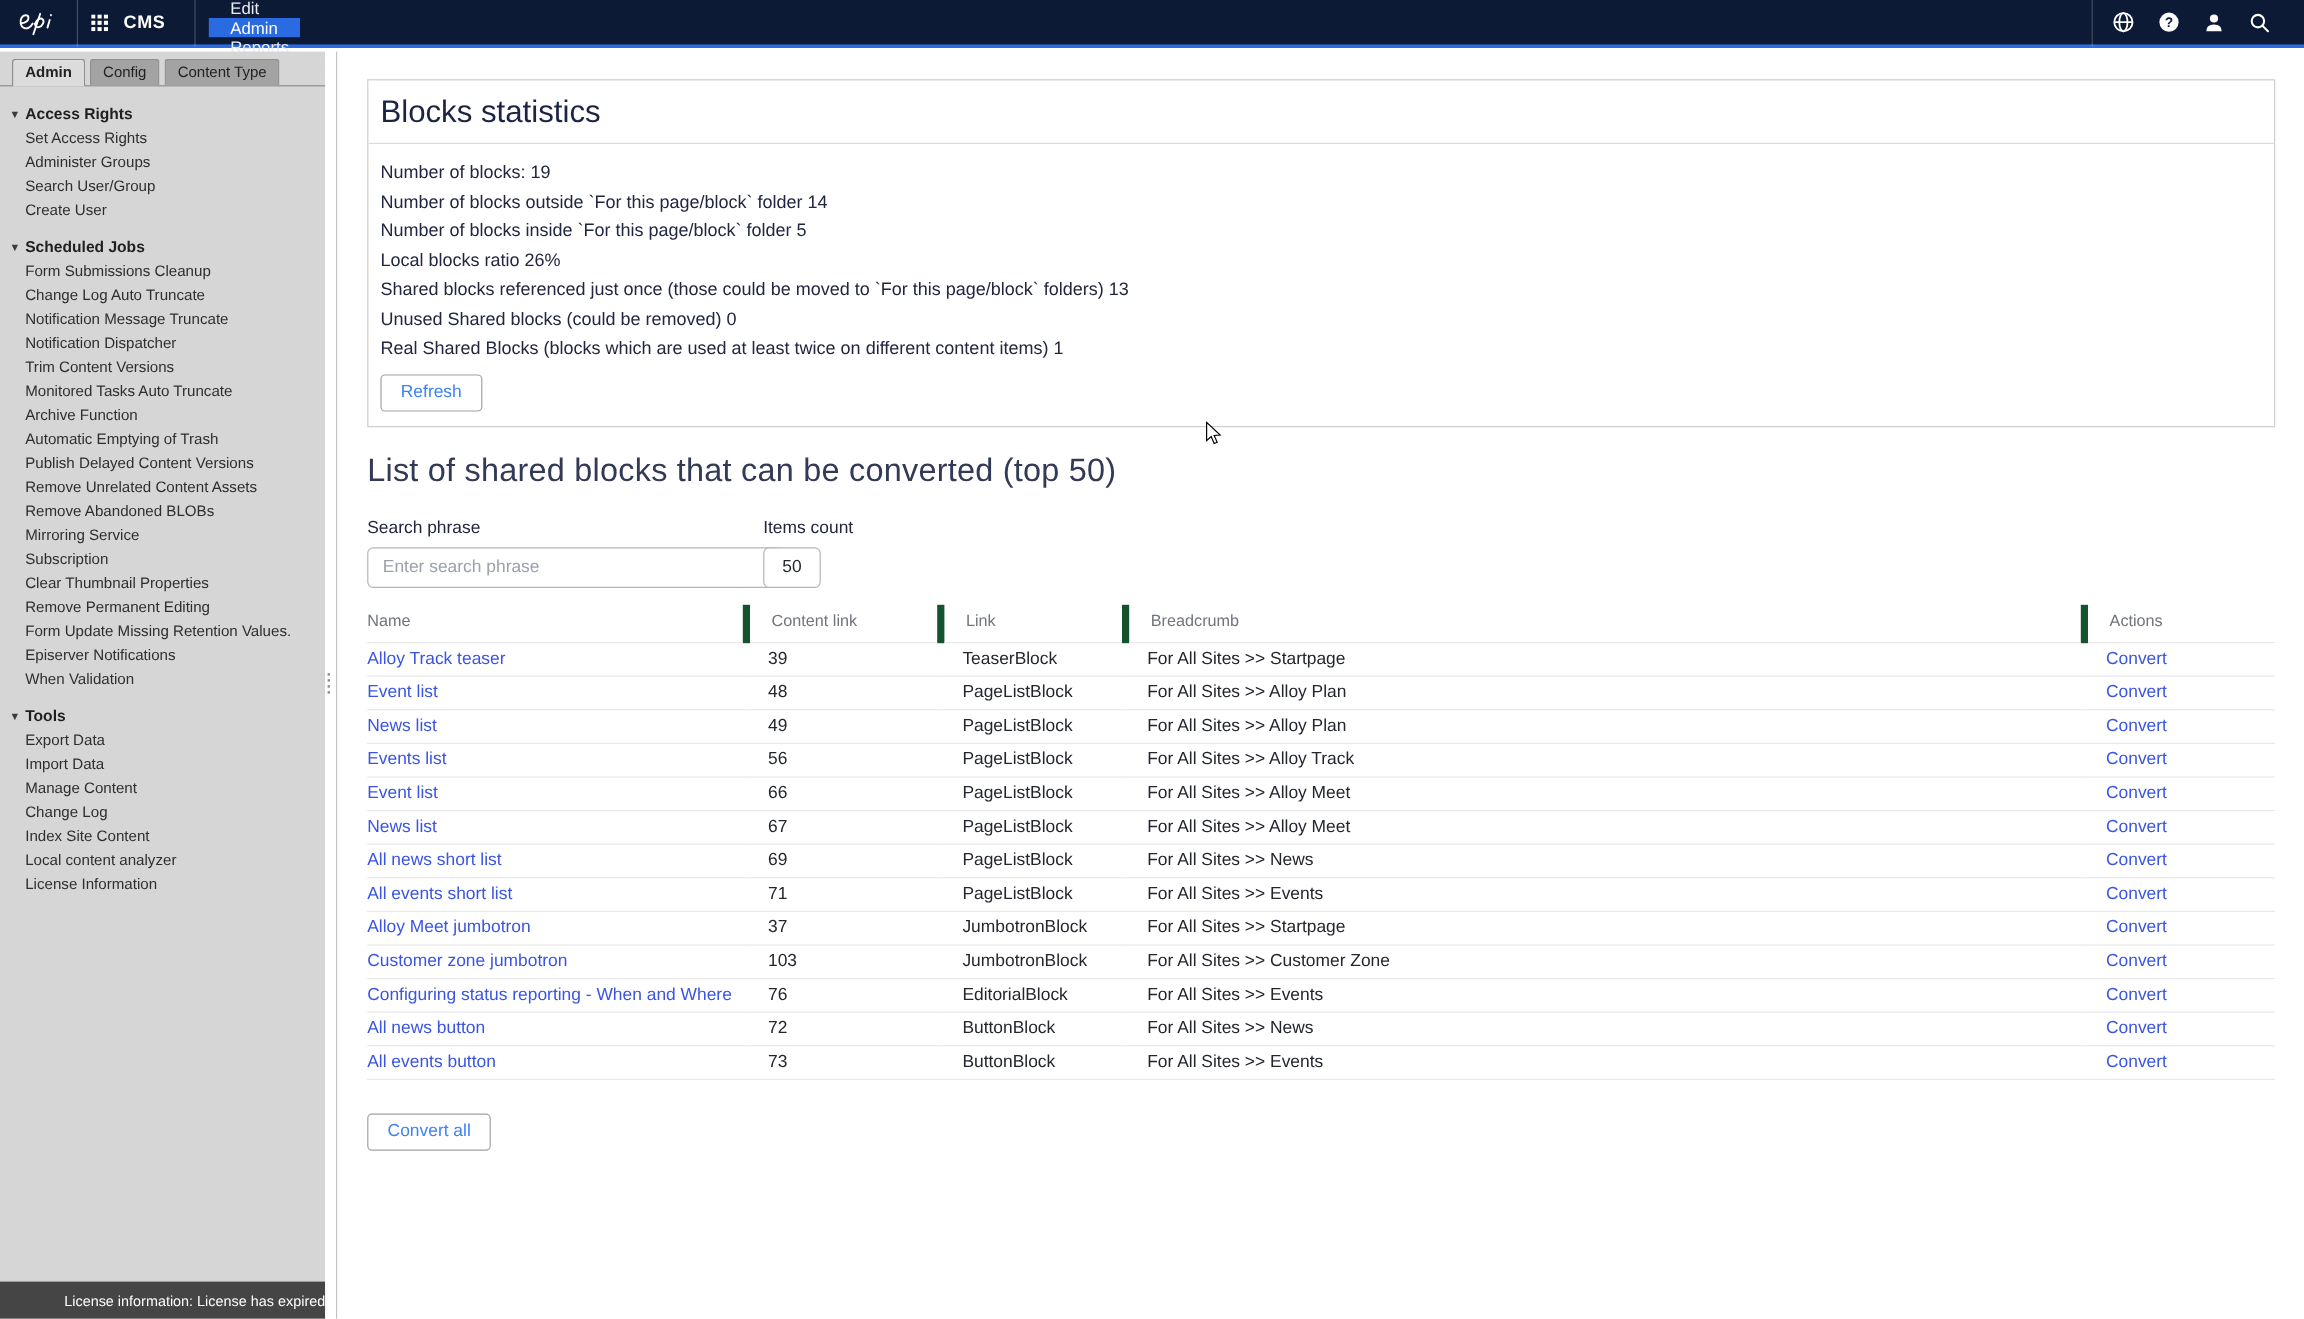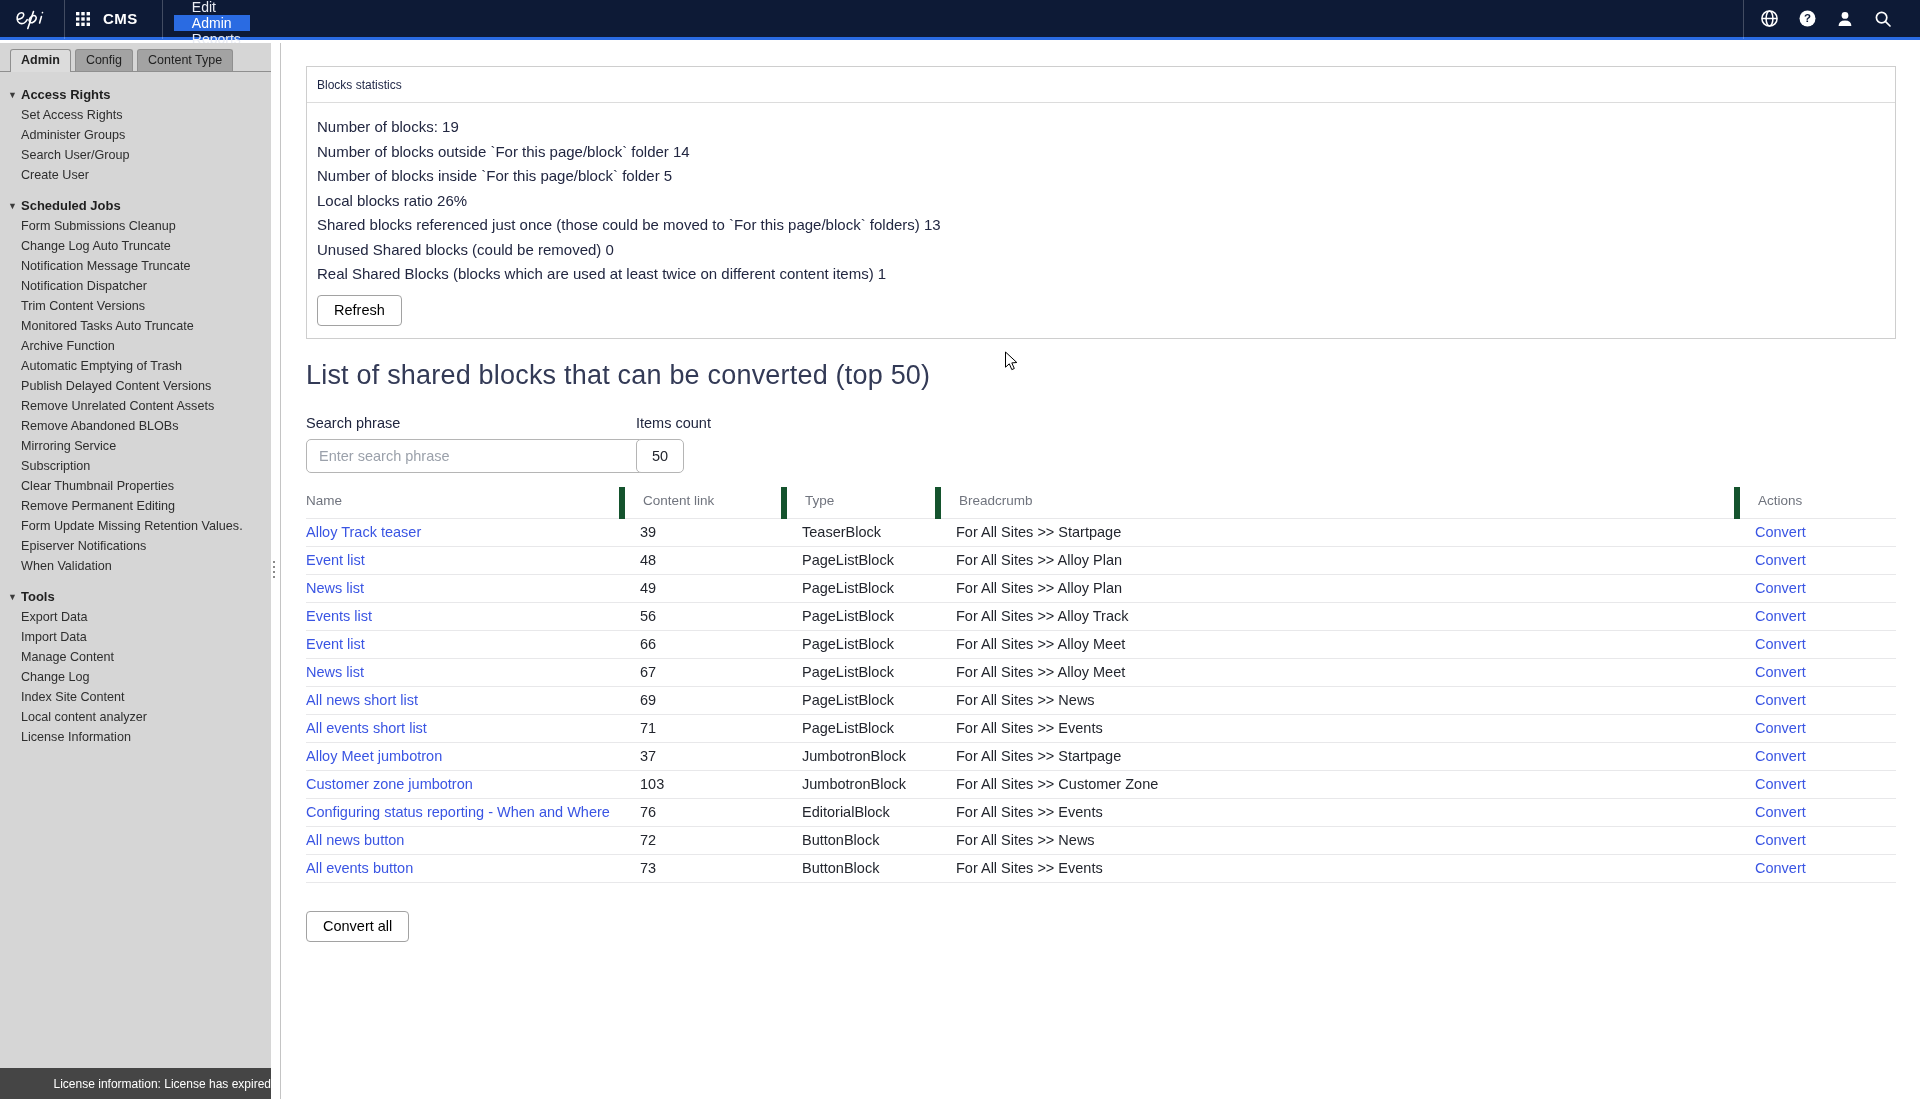--- a/index.html
+++ b/index.html
@@ -69,28 +69,28 @@
   .grip { position:absolute; left:2px; top:518px; display:flex; flex-direction:column; gap:3px; }
   .grip i { width:2px; height:2px; background:#8a8a8a; display:block; }
 
   
   .main {
     position:absolute; left:282px; top:43px; right:0; bottom:0;
     background:#fff; padding:23px 24px 0 24px; overflow:hidden;
   }
   .panel { border:1px solid #cecece; }
   .panel-title {
-    font-size:12px; color:#1c2444; padding:11px 10px 10px;
+    font-size:26px; color:#1c2444; padding:11px 10px 10px;
     border-bottom:1px solid #dcdcdc;
   }
   .panel-body { padding:12px 10px 12px; color:#222741; }
   .panel-body p { font-size:15px; line-height:24.5px; }
   .btn {
     display:inline-block; background:#fff; border:1px solid #a2a2a2; border-radius:4px;
-    height:31px; line-height:29px; padding:0 16px; font-size:14.5px; color:#000000;
+    height:31px; line-height:29px; padding:0 16px; font-size:14.5px; color:#3b82f6;
     cursor:pointer; font-family:inherit;
   }
   .panel-body .btn { margin-top:8px; }
 
   .h2 { font-size:27px; font-weight:400; color:#333a56; margin:21px 0 0; letter-spacing:.2px; }
 
   .filters { display:flex; margin-top:24px; }
   .field label { display:block; font-size:14.5px; color:#20263f; margin-bottom:8px; }
   .field input {
     height:34px; border:1px solid #b5b5b5; border-radius:5px; font-size:14.5px;
@@ -335,21 +335,21 @@
       <col class="col-name">
         <col class="col-clink">
         <col class="col-type">
         <col class="col-crumb">
         <col class="col-act">
     </colgroup>
     <thead>
       <tr>
         <th>Name</th>
         <th>Content link</th>
-        <th>Type</th>
+        <th>Link</th>
         <th>Breadcrumb</th>
         <th>Actions</th>
       </tr>
     </thead>
     <tbody>
 
         <tr>
           <td><a href="#" class="blue">Alloy Track teaser</a></td>
           <td>39</td>
           <td>TeaserBlock</td>

